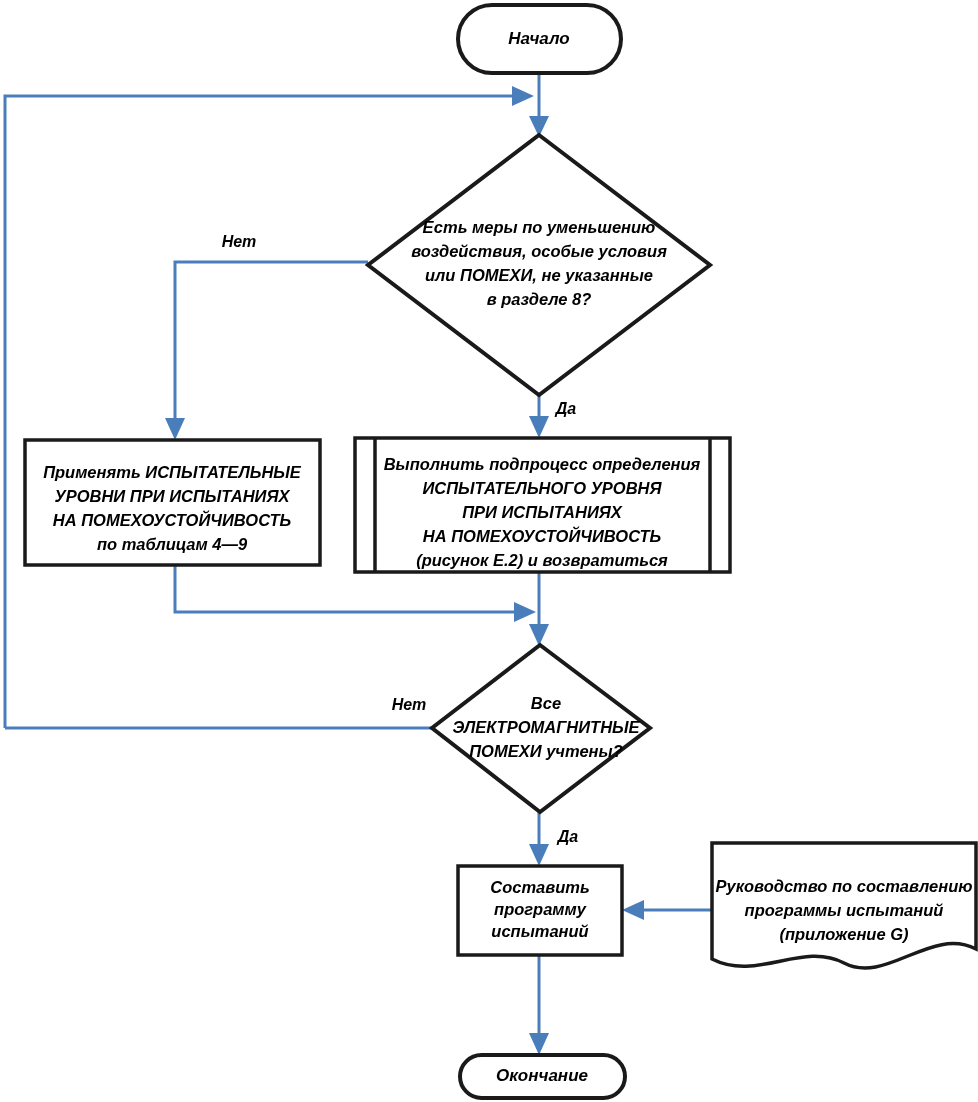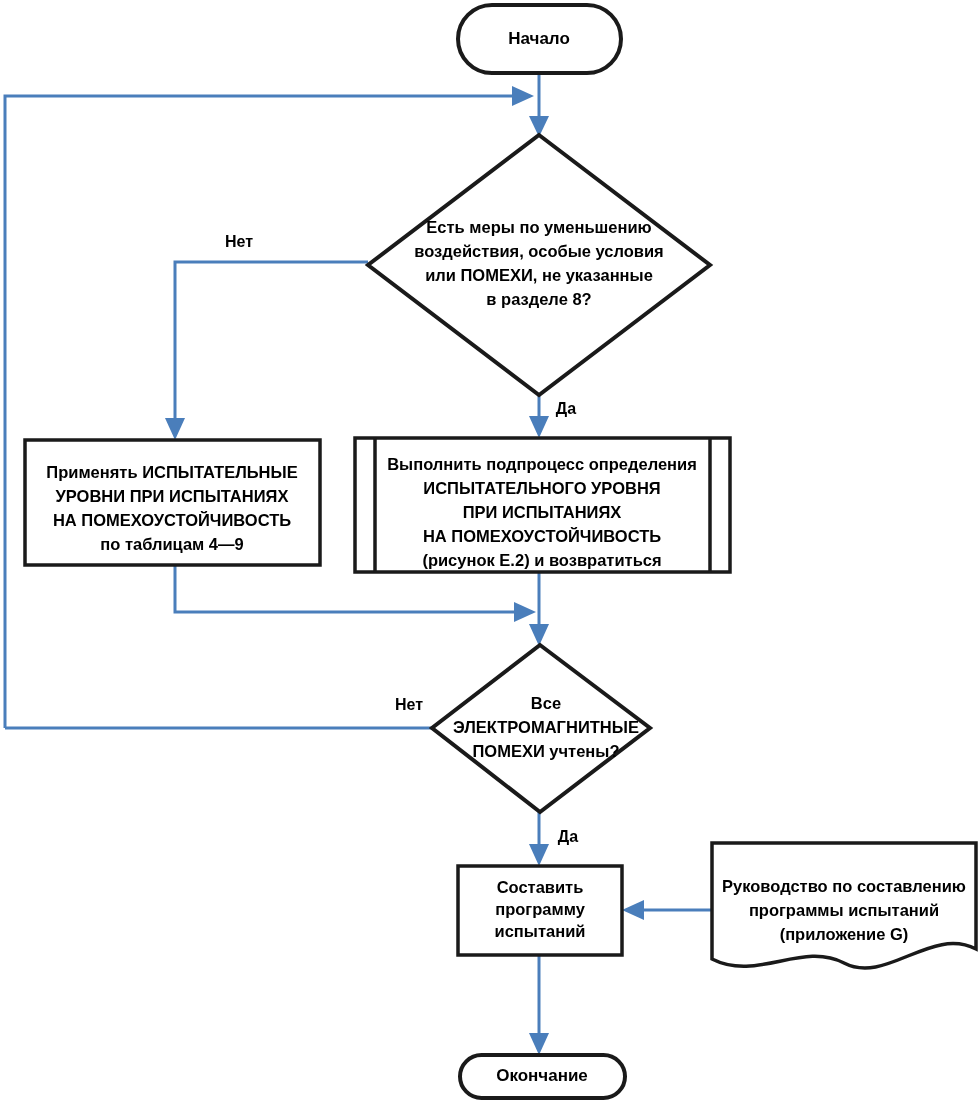--- a/index.html
+++ b/index.html
@@ -11,20 +11,21 @@
     width: 978px;
     height: 1102px;
     font-family: "Liberation Sans", sans-serif;
     overflow: hidden;
   }
   #flowchart-root {
     position: relative;
     width: 920px;
     height: 1102px;
     background: #ffffff;
+    font-style: italic;
   }
   svg#flow-svg {
     display: block;
     width: 978px;
     height: 1102px;
   }
   .node-shape {
     fill: #ffffff;
     stroke: #1a1a1a;
     stroke-width: 4;

